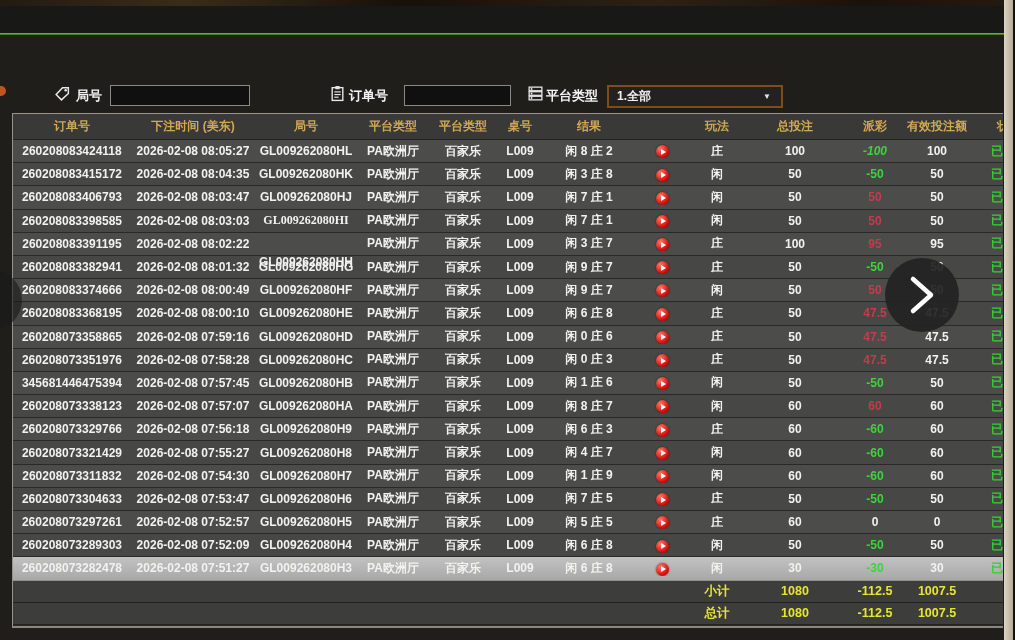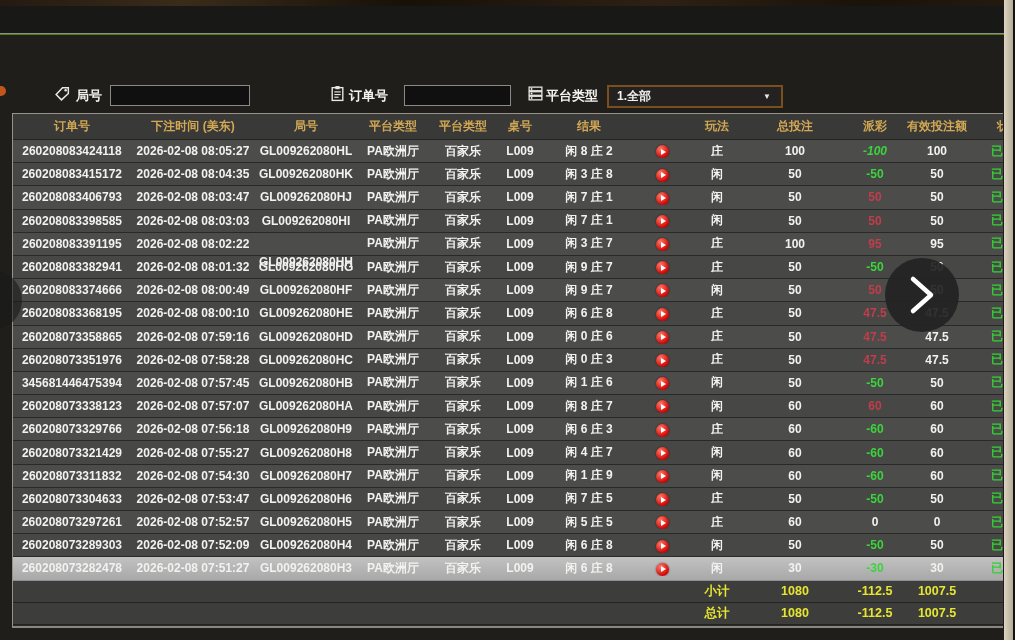--- a/index.html
+++ b/index.html
@@ -205,21 +205,21 @@
               </span></div>
             <div class="cell" style="width: 56px;">闲</div>
             <div class="cell" style="width: 100px;">50</div>
             <div class="cell red" style="width: 60px;">50</div>
             <div class="cell" style="width: 64px;">50</div>
             <div class="cell status" style="width: 80px;">已派彩</div>
           </div>
           <div class="trow drow alt">
             <div class="cell" style="width: 118px;">260208083398585</div>
             <div class="cell" style="width: 124px;">2026-02-08 08:03:03</div>
-            <div class="cell" style="width: 102px;">GL009262080HI</div>
+            <div class="cell" style="width: 102px; font-family: Liberation Serif, serif;">GL009262080HI</div>
             <div class="cell" style="width: 72px;">PA欧洲厅</div>
             <div class="cell" style="width: 68px;">百家乐</div>
             <div class="cell" style="width: 46px;">L009</div>
             <div class="cell" style="width: 92px;">闲 7 庄 1</div>
             <div class="cell" style="width: 54px;"><span class="play-btn">
                 <span class="tri"></span>
               </span></div>
             <div class="cell" style="width: 56px;">闲</div>
             <div class="cell" style="width: 100px;">50</div>
             <div class="cell red" style="width: 60px;">50</div>

